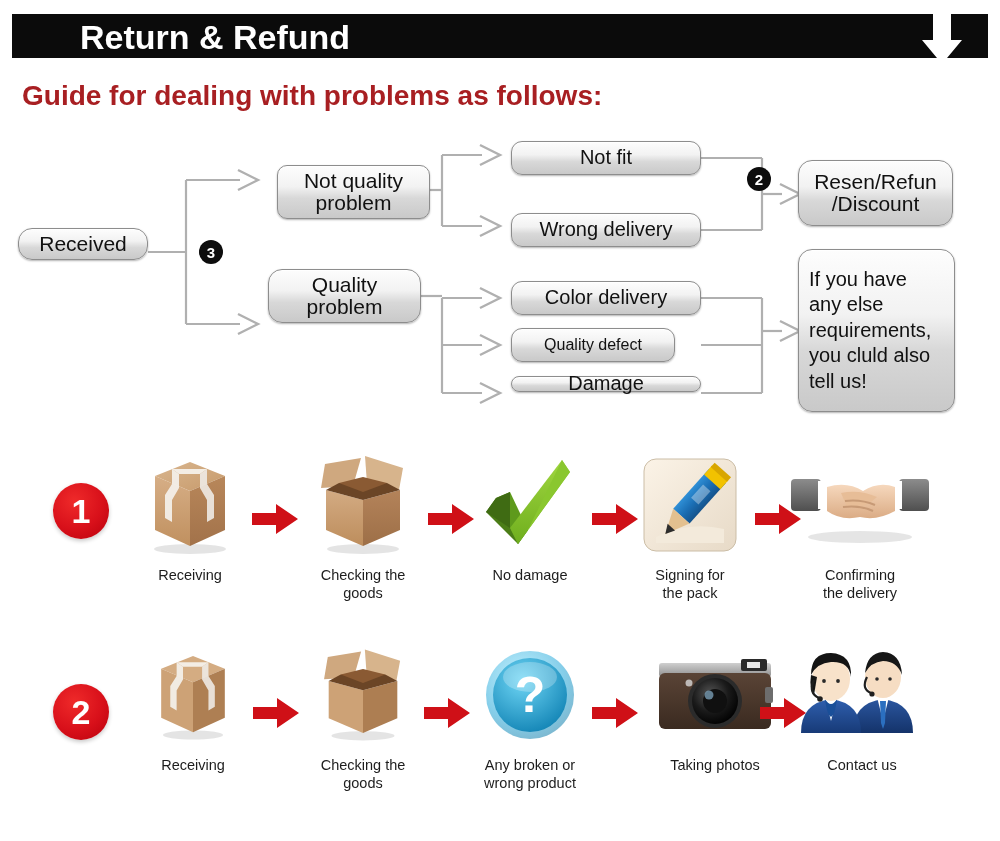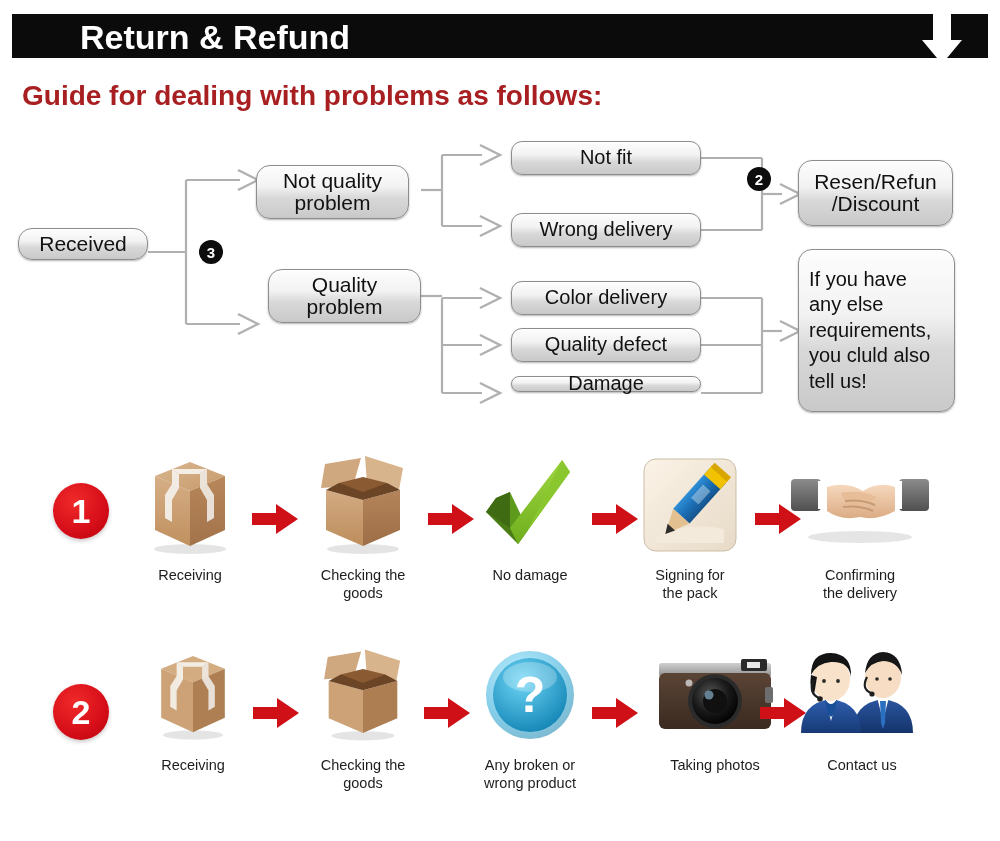--- a/index.html
+++ b/index.html
@@ -133,37 +133,37 @@
       <path class="ah" d="M780 193 L800 203 L780 213"></path>
     </svg>
 
     <div class="node big" style="left:18px;top:100px;width:130px;height:32px;font-size:21px;">
       <span>Received</span>
     </div>
     <div class="badge-dark" style="left:200px;top:113px;">
       <span>3</span>
     </div>
 
-    <div class="node big" style="left:256px;top:37px;width:153px;height:54px;font-size:21px;">
+    <div class="node big" style="left:277px;top:37px;width:153px;height:54px;font-size:21px;border-radius:10px;">
       <span>Not quality<br>problem</span>
     </div>
     <div class="node big" style="left:268px;top:141px;width:153px;height:54px;font-size:21px;">
       <span>Quality<br>problem</span>
     </div>
 
     <div class="node" style="left:511px;top:13px;width:190px;height:34px;font-size:20px;">
       <span>Not fit</span>
     </div>
     <div class="node" style="left:511px;top:85px;width:190px;height:34px;font-size:20px;">
       <span>Wrong delivery</span>
     </div>
     <div class="node" style="left:511px;top:153px;width:190px;height:34px;font-size:20px;">
       <span>Color delivery</span>
     </div>
-    <div class="node" style="left:511px;top:200px;width:190px;height:34px;font-size:20px;">
+    <div class="node" style="left:511px;top:200px;width:164px;height:34px;font-size:16px;">
       <span>Quality defect</span>
     </div>
     <div class="node" style="left:511px;top:248px;width:190px;height:16px;font-size:20px;">
       <span>Damage</span>
     </div>
 
     <div class="badge-dark" style="left:748px;top:40px;">
       <span>2</span>
     </div>
 

